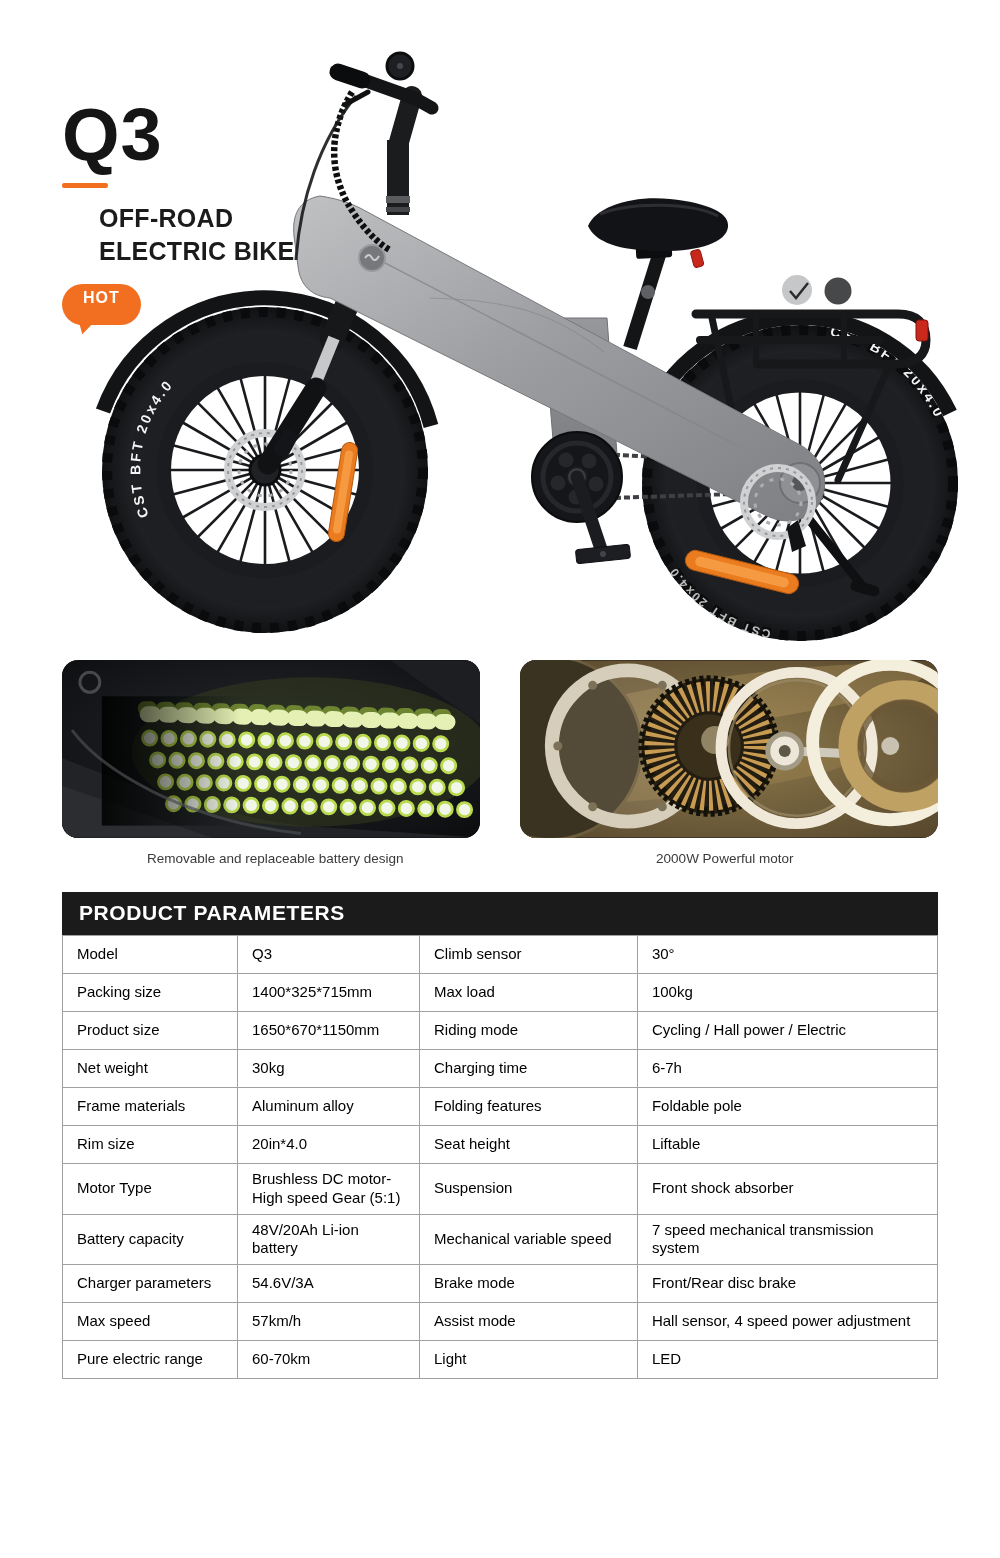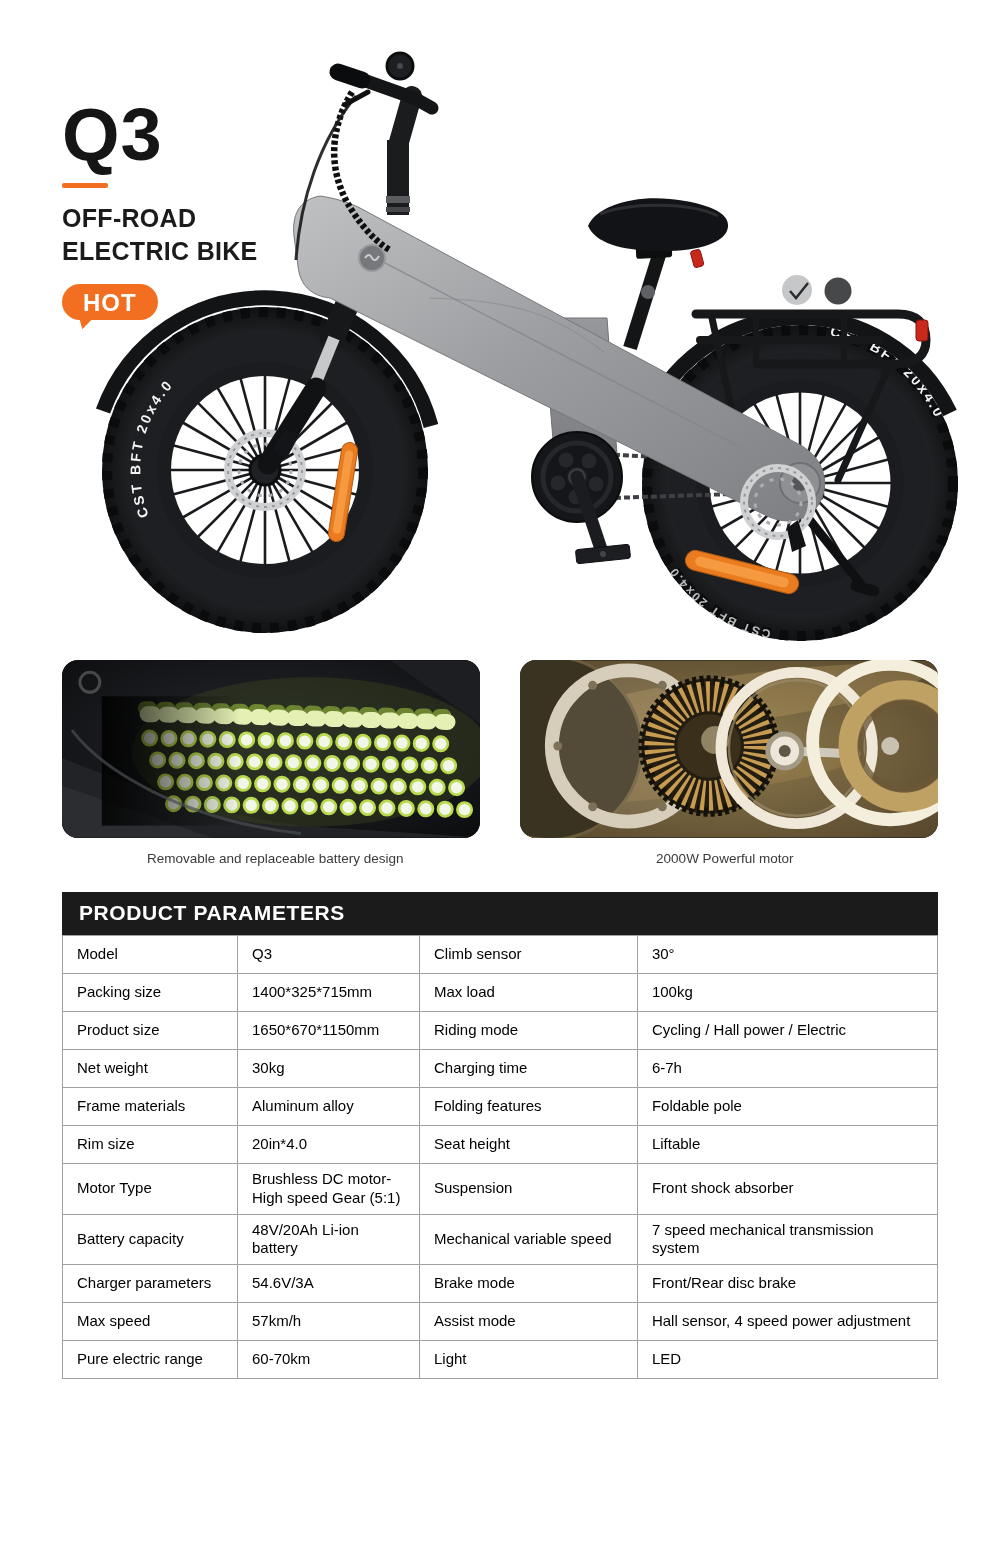--- a/index.html
+++ b/index.html
@@ -5,24 +5,24 @@
   * { box-sizing: border-box; margin: 0; padding: 0; }
   html,body { width:1000px; background:#fff; }
   body { height:1558px; overflow:hidden; font-family:"Liberation Sans", sans-serif; color:#2e2e2e; position:relative; }
 
   
   .hero { position:relative; height:650px; }
   .bike-svg { position:absolute; left:0; top:0; width:1000px; height:650px; }
   .title-block { position:absolute; left:62px; top:100px; z-index:5; }
   .model-title { font-size:74px; font-weight:900; line-height:0.95; color:#151515; letter-spacing:1px; }
   .divider { width:46px; height:5px; background:var(--accent-orange,#F26F21); margin-top:13px; border-radius:2px; }
-  .subtitle { margin-top:14px; font-size:25px; font-weight:700; line-height:1.3; color:#1b1b1b; letter-spacing:0.3px; }
+  .subtitle { margin-top:14px; font-size:25px; font-weight:700; line-height:1.3; color:#1b1b1b; letter-spacing:0.3px;margin-left:37px; }
   .subtitle span { display:block; }
   .hot-badge { position:relative; display:inline-block; margin-top:17px; background:var(--accent-orange,#F26F21);
-               color:#fff; font-weight:700; font-size:24px; letter-spacing:1px; padding:5px 21px 3px;
+               color:#fff; font-weight:700; font-size:16px; letter-spacing:1px; padding:5px 21px 18px;
                border-radius:21px; }
   .hot-badge::after { content:''; position:absolute; left:17px; bottom:-9px; width:15px; height:12px;
                background:var(--accent-orange,#F26F21); clip-path:polygon(0 0,100% 0,22% 100%); }
 
   
   .features { margin-top:10px; }
   .panel-row { display:flex; gap:40px; padding:0 62px; }
   .panel { width:calc((100% - 40px)/2); height:178px; border-radius:16px; overflow:hidden; background:#101113; }
   .panel svg { display:block; width:100%; height:100%; }
   .caption-row { display:flex; gap:53px; padding:0 77px; margin-top:13px; }

